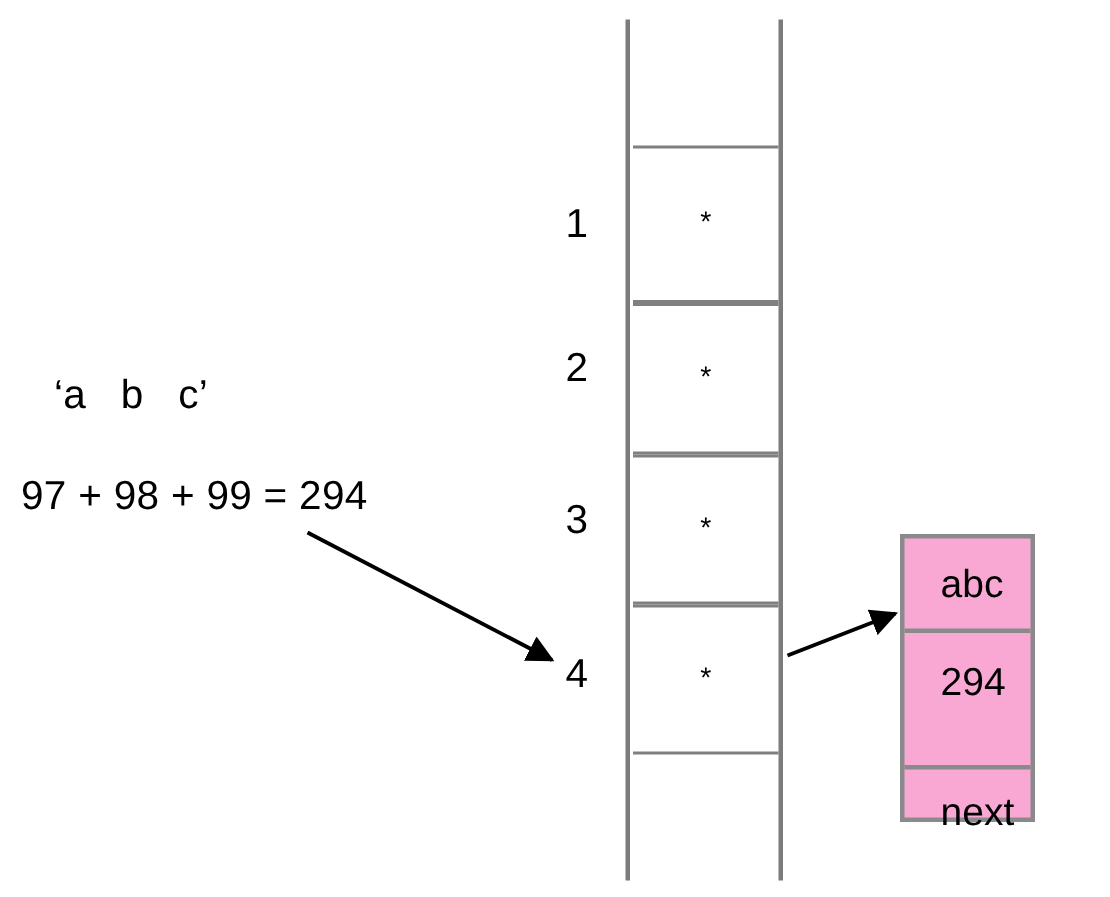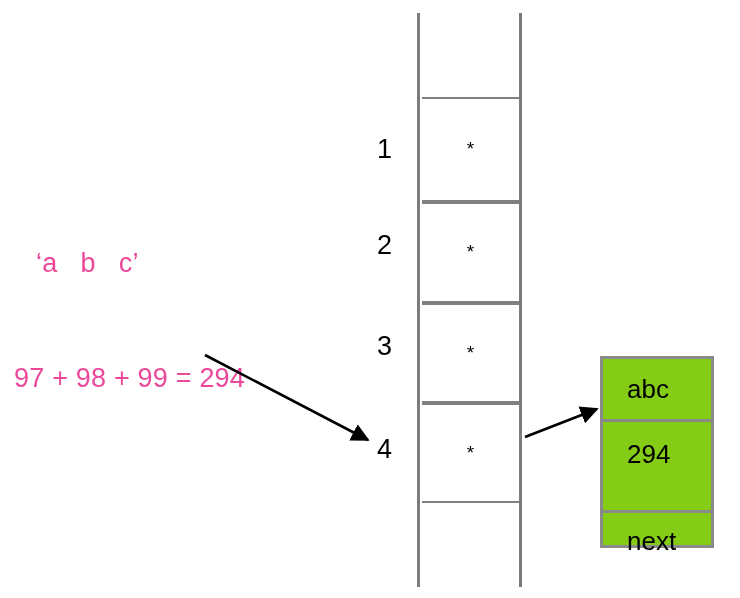--- a/index.html
+++ b/index.html
@@ -16,37 +16,36 @@
     width: 740px;
     height: 598px;
     background: #ffffff;
     overflow: hidden;
   }
 
   
   .note {
     position: absolute;
     white-space: pre;
-    color: #ec4899;
+    color: #000000;
     font-family: "Liberation Sans", sans-serif;
     font-weight: 400;
     letter-spacing: 0.2px;
   }
   #string-literal {
     left: 36px;
     top: 248px;
     font-size: 27px;
     line-height: 30px;
   }
   #sum-expression {
     left: 14px;
     top: 315px;
     font-size: 27px;
     line-height: 30px;
-    margin-top: 48px;
   }
 
   
   #hash-table {
     position: absolute;
     left: 417px;
     top: 13px;
     width: 105px;
     height: 574px;
   }
@@ -87,25 +86,25 @@
     line-height: 1;
     color: #000;
     font-family: "Liberation Sans", sans-serif;
   }
 
   
   #node-box {
     position: absolute;
     left: 600px;
     top: 356px;
-    width: 114px;
+    width: 90px;
     height: 192px;
     border: 3px solid #8a8a8a;
     box-sizing: border-box;
-    background: #84cc16;
+    background: #f9a8d4;
   }
   .node-cell {
     position: absolute;
     left: 0;
     width: 100%;
     box-sizing: border-box;
     display: flex;
     align-items: center;
     padding-left: 24px;
     font-size: 26px;

